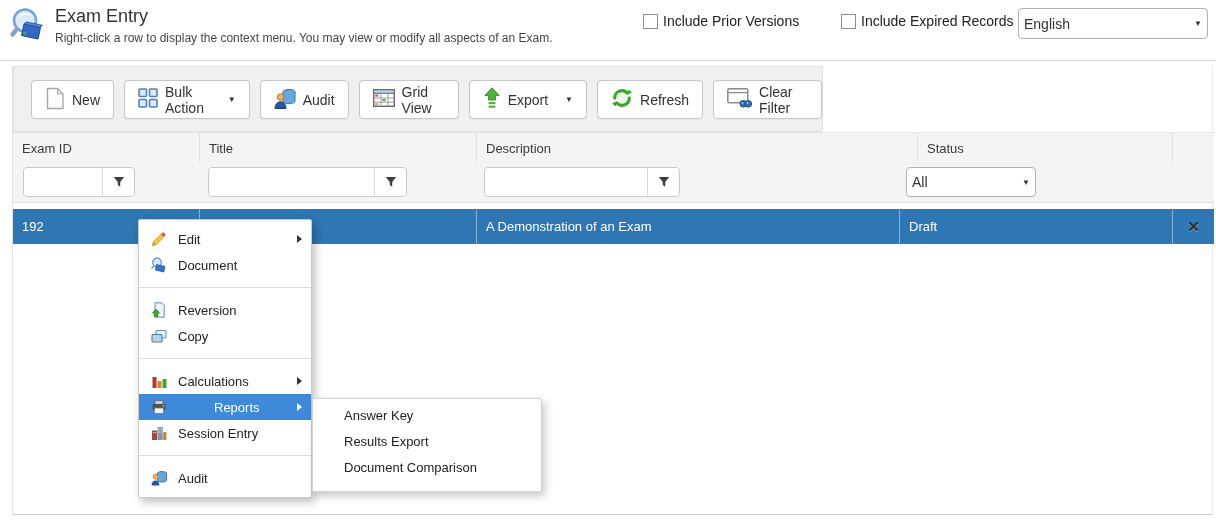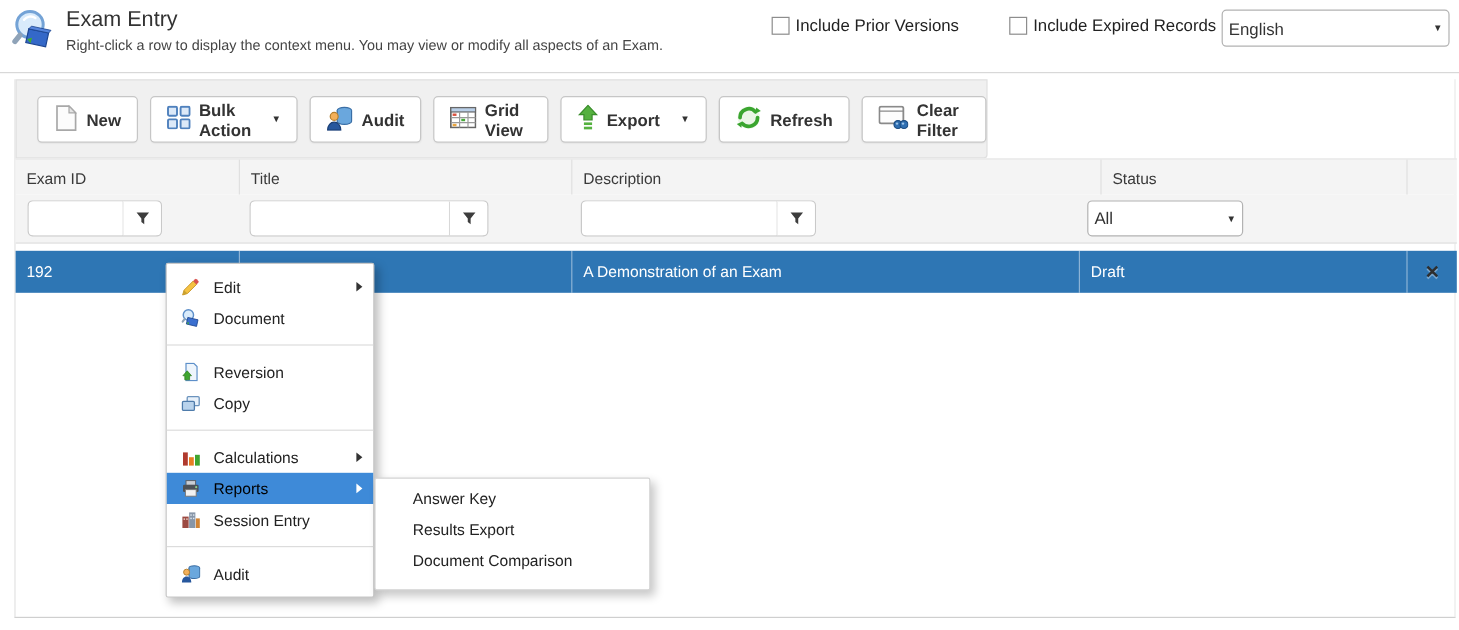--- a/index.html
+++ b/index.html
@@ -19,21 +19,21 @@
     display:flex; align-items:center; justify-content:space-between;
     padding:0 5px; font-size:14px; color:#333; }
   .caret { font-size:8px; color:#333; }
 
   
   #grid-area { position:absolute; left:12px; top:66px; width:1201px; height:449px;
     border-left:1px solid #e2e2e2; border-right:1px solid #e9e9e9; border-bottom:1px solid #cfcfcf; }
 
   
   #toolbar { position:absolute; left:0; top:0; width:810px; height:66px;
-    background:#f0f0f0; border:1px solid #e0e0e0; border-radius:0 0 3px 0;font-weight:bold; }
+    background:#f0f0f0; border:1px solid #e0e0e0; border-radius:0 0 3px 0; }
   #toolbar-inner { position:absolute; left:17px; top:13px; display:flex; gap:10px; }
   .tbtn { height:39px; background:#fff; border:1px solid #c6c6c6; border-radius:4px;
     display:flex; align-items:center; gap:7px; padding:0 13px; font-size:14px; color:#333;
     box-shadow:0 1px 1px rgba(0,0,0,0.04); cursor:pointer; }
   .tbtn .caret { margin-left:10px; }
 
   
   #hdr-row { position:absolute; left:0; top:66px; width:1201px; height:30px;
     background:#f4f4f4; border-top:1px solid #e6e6e6; }
   .hcell { position:absolute; top:0; height:30px; display:flex; align-items:center;
@@ -60,21 +60,21 @@
   
   #ctx-menu { position:absolute; left:138px; top:219px; width:174px; background:#fff;
     border:1px solid #c8c8c8; border-radius:2px; padding:6px 0;
     box-shadow:3px 4px 8px rgba(0,0,0,0.25); z-index:10; }
   .menu-item { height:26px; display:flex; align-items:center; font-size:13px; color:#222;
     cursor:pointer; position:relative; }
   .mi-icon { width:16px; height:16px; margin:0 11px 0 12px; flex:none;
     display:flex; align-items:center; justify-content:center; }
   .mi-arrow { position:absolute; right:9px; width:0; height:0;
     border-left:5px solid #333; border-top:4px solid transparent; border-bottom:4px solid transparent; }
-  .menu-item.highlight { background:#3e8ad8; color:#000000; }
+  .menu-item.highlight { background:#3e8ad8; color:#ffffff;gap:36px; }
   .menu-item.highlight .mi-arrow { border-left-color:#fff; }
   .menu-divider { border-top:1px solid #dcdcdc; margin:9px 0; }
 
   
   #sub-menu { position:absolute; left:312px; top:398px; width:230px; height:94px;
     background:#fff; border:1px solid #d4d4d4; border-radius:2px; padding:3px 0;
     box-shadow:3px 4px 8px rgba(0,0,0,0.22); z-index:11; }
   .sub-item { height:26px; display:flex; align-items:center; padding-left:31px;
     font-size:13px; color:#222; cursor:pointer; }
 </style>

